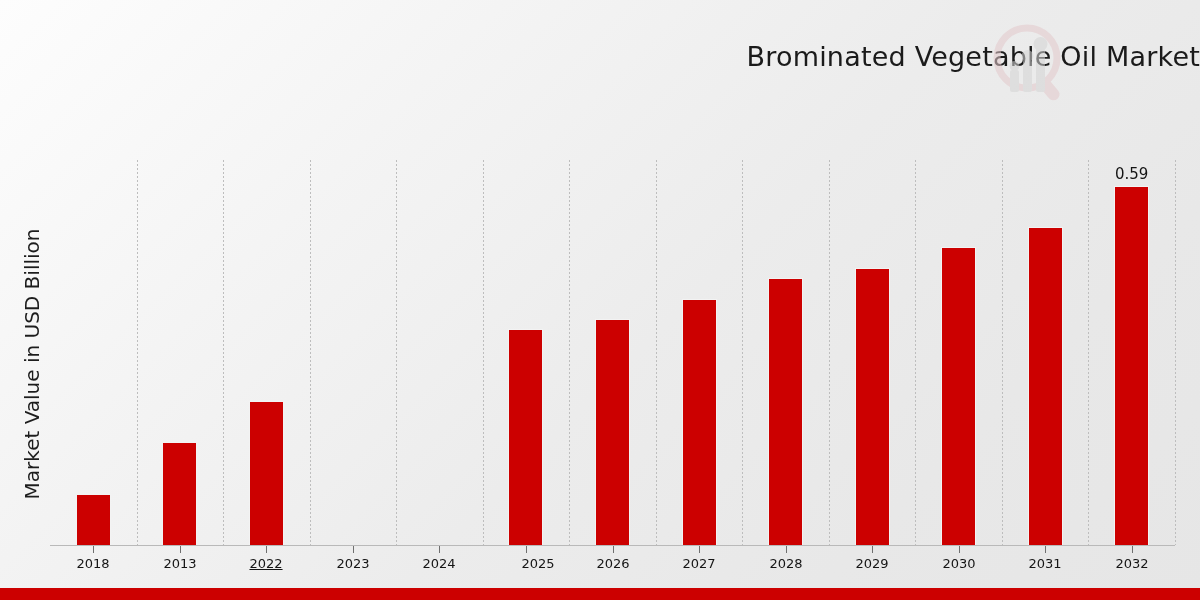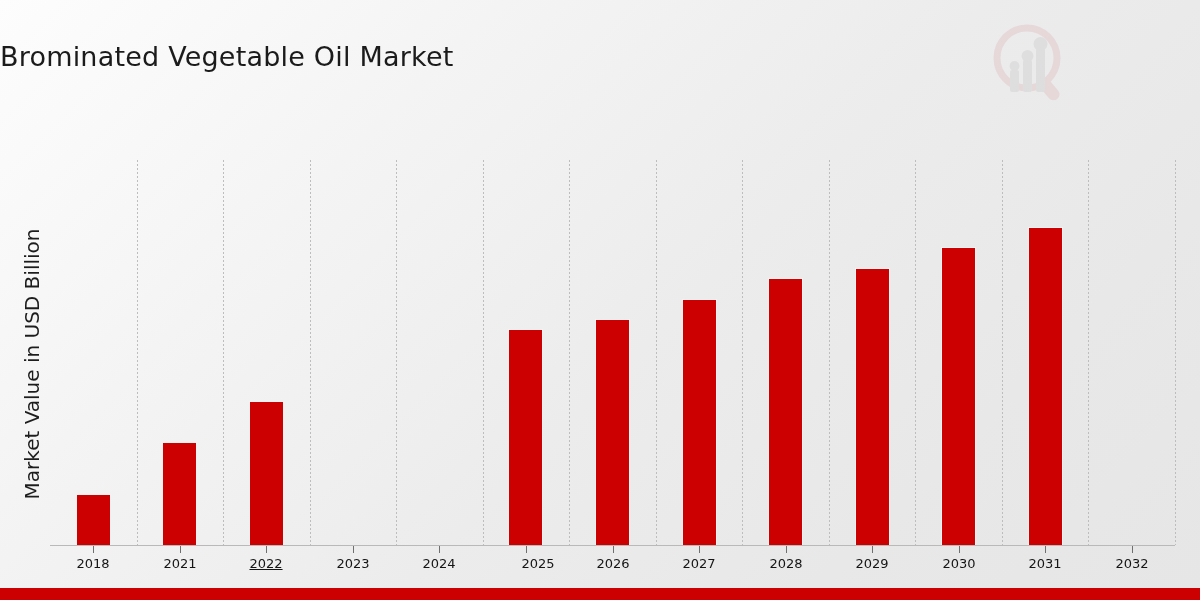--- a/index.html
+++ b/index.html
@@ -10,21 +10,21 @@
     background:#eaeaea;
   }
   #canvas{
     position:relative;width:1200px;height:600px;
     background:
       linear-gradient(135deg,#fdfdfd 0%,#f4f4f4 28%,#ececec 55%,#e8e8e8 78%,#e6e6e6 100%);
   }
   
   #chart-title{
     position:absolute;left:0;top:41px;width:1200px;
-    text-align:left;
+    text-align:right;
     font-size:27px;color:#1b1b1b;letter-spacing:.2px;
     font-weight:400;white-space:nowrap;
   }
   
   #watermark{
     position:absolute;left:985px;top:18px;width:90px;height:88px;
     opacity:.55;
   }
   
   #y-axis-title{
@@ -99,21 +99,21 @@
       <div class="bar-group" style="left: 25.7692px; width: 35px; height: 51.3333px;">
         <div class="bar" style="height: 100%; background: rgb(204, 0, 0);"></div>
       </div>
       <div class="tick-mark" style="left: 43px;"></div>
       <div class="x-tick-label" style="left: 43px;">2018</div>
       <div class="gridline" style="left: 173px;"></div>
       <div class="bar-group" style="left: 112.308px; width: 35px; height: 102.667px;">
         <div class="bar" style="height: 100%; background: rgb(204, 0, 0);"></div>
       </div>
       <div class="tick-mark" style="left: 130px;"></div>
-      <div class="x-tick-label" style="left: 130px;">2021</div>
+      <div class="x-tick-label" style="left: 130px;">2013</div>
       <div class="gridline" style="left: 260px;"></div>
       <div class="bar-group" style="left: 198.846px; width: 35px; height: 143.733px;">
         <div class="bar" style="height: 100%; background: rgb(204, 0, 0);"></div>
       </div>
       <div class="tick-mark" style="left: 216px;"></div>
       <div class="x-tick-label" style="left: 216px; text-decoration: underline;">2022</div>
       <div class="gridline" style="left: 346px;"></div>
       <div class="tick-mark" style="left: 303px;"></div>
       <div class="x-tick-label" style="left: 303px;">2023</div>
       <div class="gridline" style="left: 433px;"></div>
@@ -155,18 +155,22 @@
       </div>
       <div class="tick-mark" style="left: 909px;"></div>
       <div class="x-tick-label" style="left: 909px;">2030</div>
       <div class="gridline" style="left: 1038px;"></div>
       <div class="bar-group" style="left: 977.692px; width: 35px; height: 318.267px;">
         <div class="bar" style="height: 100%; background: rgb(204, 0, 0);"></div>
       </div>
       <div class="tick-mark" style="left: 995px;"></div>
       <div class="x-tick-label" style="left: 995px; text-align: center;">2031</div>
       <div class="gridline" style="left: 1125px;"></div>
+      <div class="bar-group" style="left: 1064.23px; width: 35px; height: 359.333px;">
+        <div class="bar" style="height: 100%; background: rgb(204, 0, 0);"></div>
+        <div class="bar-label">0.59</div>
+      </div>
       <div class="tick-mark" style="left: 1082px;"></div>
       <div class="x-tick-label" style="left: 1082px;">2032</div>
     </div>
 
   <div id="bottom-band"></div>
 </div>
 
 </body></html>

